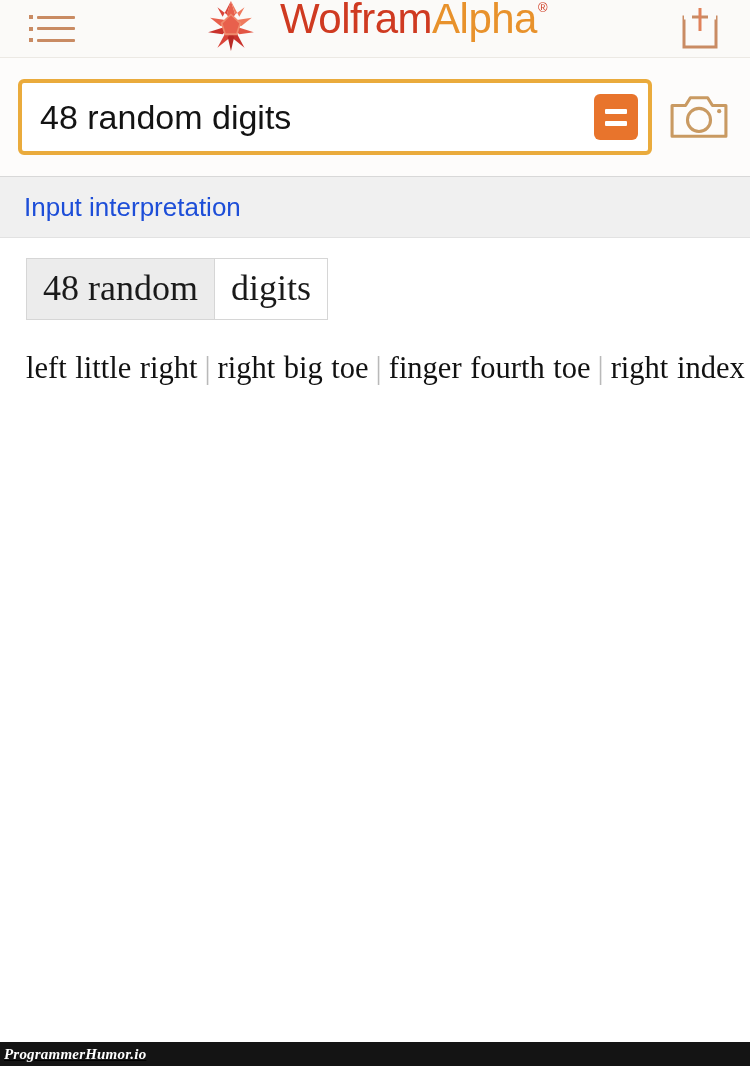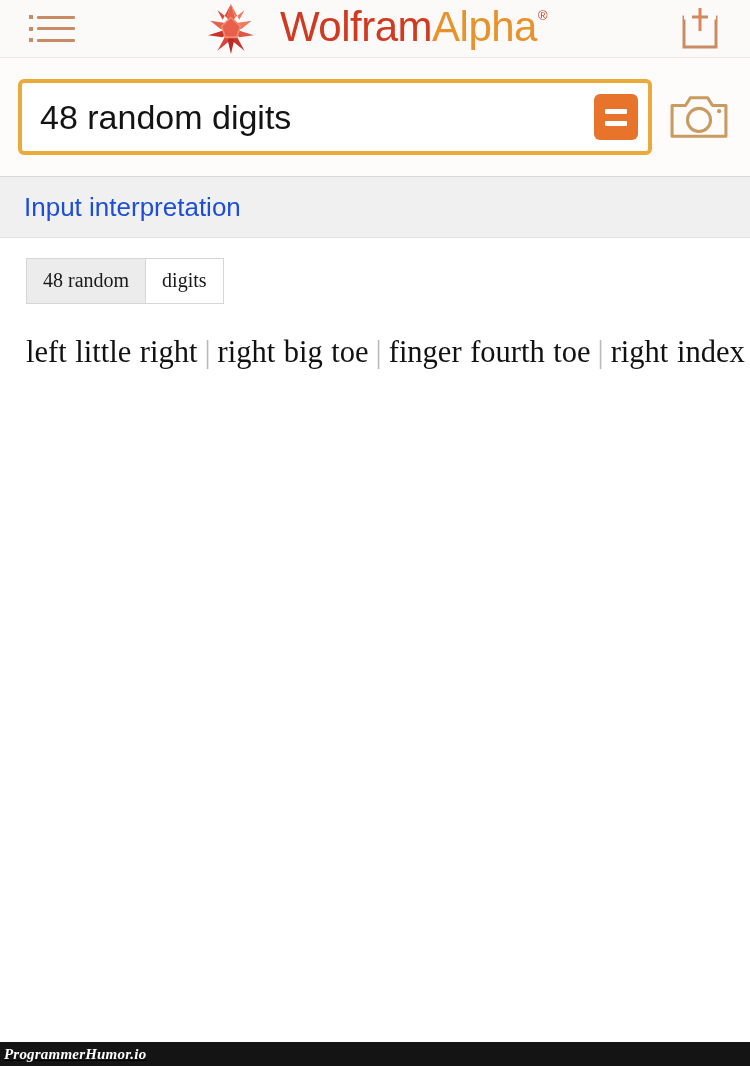--- a/index.html
+++ b/index.html
@@ -59,21 +59,21 @@
     border-radius: 1px;
   }
 
   .logo-wrap {
     position: absolute;
     left: 50%;
     transform: translateX(-50%);
     top: 0;
     height: 58px;
     display: flex;
-    align-items: center;
+    align-items: flex-start;
     gap: 20px;
   }
 
   .spikey {
     width: 54px;
     height: 52px;
     margin-right: 2px;
     flex: 0 0 auto;
   }
 
@@ -198,21 +198,21 @@
   }
 
   
   .interp {
     display: inline-flex;
     align-items: stretch;
     font-family: "Liberation Serif", serif;
   }
   .interp-cell {
     border: 1px solid #d6d6d6;
-    font-size: 20px;
+    font-size: 36px;
     line-height: 1;
     padding: 11px 16px 13px 16px;
     color: #1a1a1a;
     white-space: nowrap;
   }
   .interp-cell.shaded { background: #ececec; }
   .interp-cell.plain  { background: #ffffff; border-left: none; }
 
   
   .result-body {

